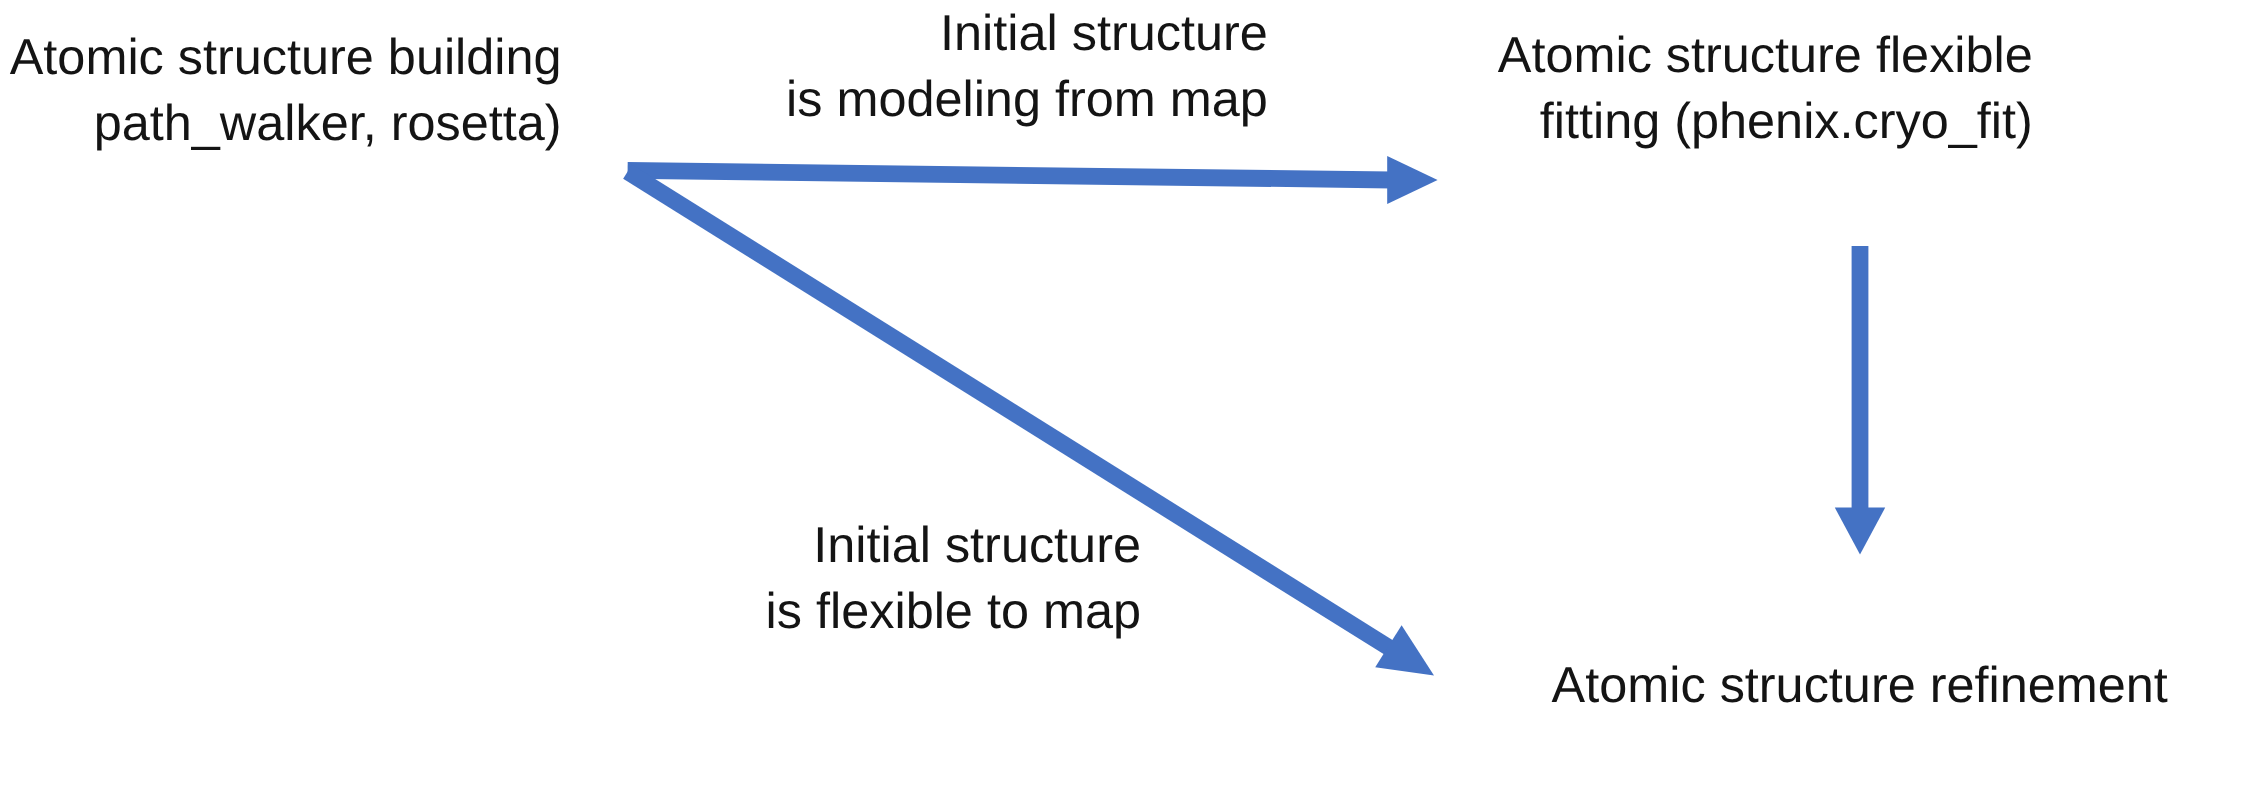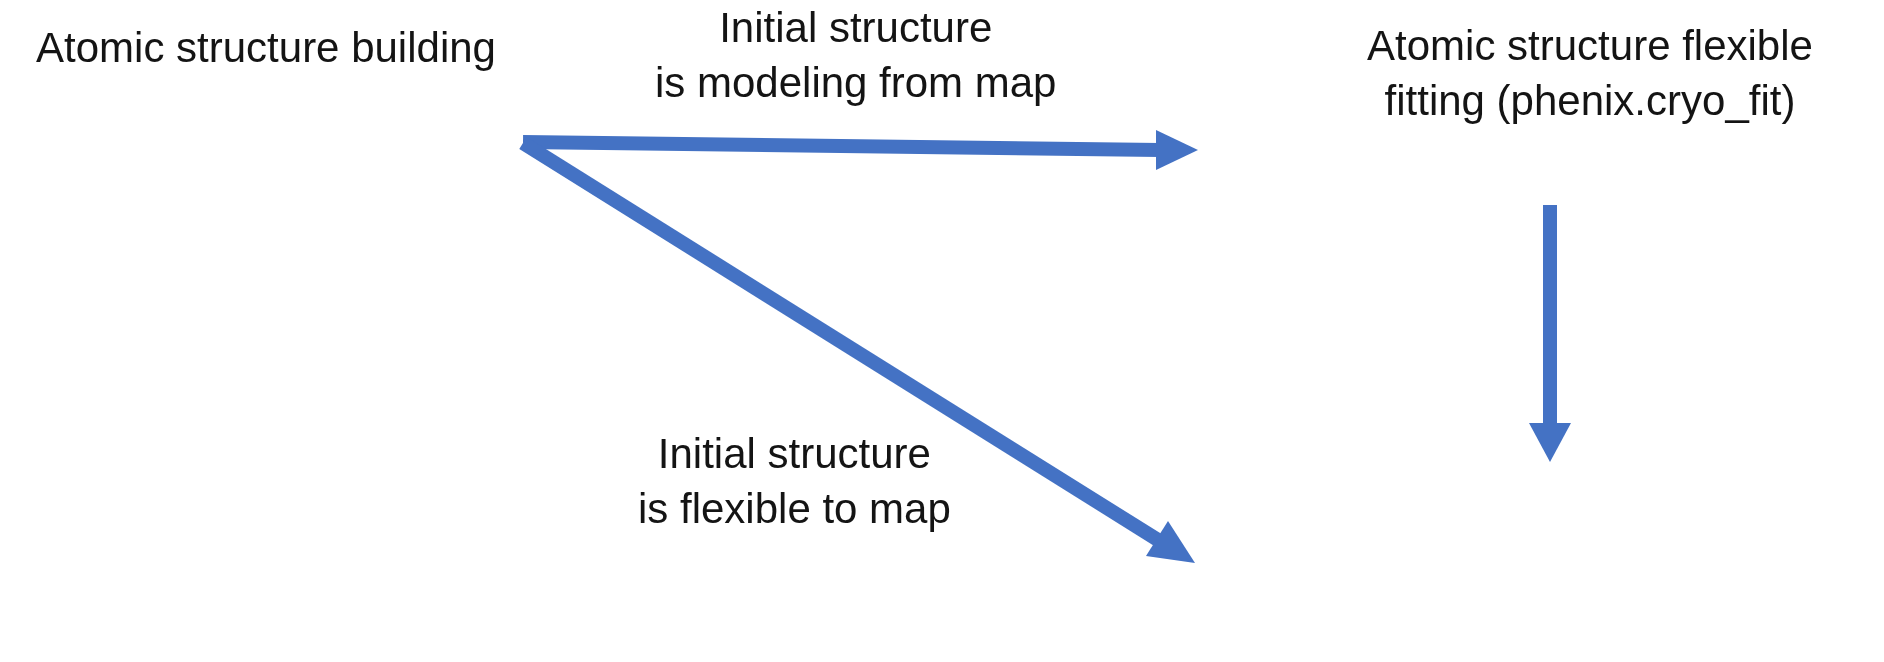--- a/index.html
+++ b/index.html
@@ -22,28 +22,28 @@
     top: 0;
     width: 1884px;
     height: 662px;
   }
   .node, .edge-label {
     position: absolute;
     font-size: 42px;
     line-height: 55px;
     white-space: nowrap;
   }
-  .node { text-align: center; margin-left: 28px; }
-  .edge-label { text-align: center; }
+  .node { text-align: right; }
+  .edge-label { text-align: right; }
   .it { }
   .line { display: block; }
 
   #node-building   { left: 8px;    top: 20px;  width: 460px; }
   #label-different { left: 655px;  top: 0px; }
-  #node-fitting    { left: 1332px; top: 18px;  width: 460px; }
+  #node-fitting    { left: 1234px; top: 18px;  width: 460px; }
   #label-similar   { left: 638px;  top: 426px; }
   #node-refinement { left: 1293px; top: 543px; width: 460px; }
 </style>
 </head>
 <body>
 
 <div class="canvas">
 
   <svg class="arrow-layer" viewBox="0 0 1884 662">
 
@@ -58,35 +58,37 @@
     </g>
 
     <g>
       <line x1="1550" y1="205" x2="1550" y2="426" stroke-width="14" stroke="#4472c4"></line>
       <polygon points="1550,462 1529,423 1571,423" fill="#4472c4"></polygon>
     </g>
   </svg>
 
   <div class="node" id="node-building">
     <span class="line">Atomic structure building</span>
+    <span class="line it">path_walker, rosetta)</span>
   </div>
 
   <div class="edge-label" id="label-different">
     <span class="line">Initial structure</span>
     <span class="line">is modeling from map</span>
   </div>
 
   <div class="node" id="node-fitting">
     <span class="line">Atomic structure flexible</span>
     <span class="line">
       <span>fitting (</span><span class="it">phenix.cryo_fit</span><span>)</span>
     </span>
   </div>
 
   <div class="edge-label" id="label-similar">
     <span class="line">Initial structure</span>
     <span class="line">is flexible to map</span>
   </div>
 
   <div class="node" id="node-refinement">
+    <span class="line">Atomic structure refinement</span>
   </div>
 
 </div>
 
 </body></html>

